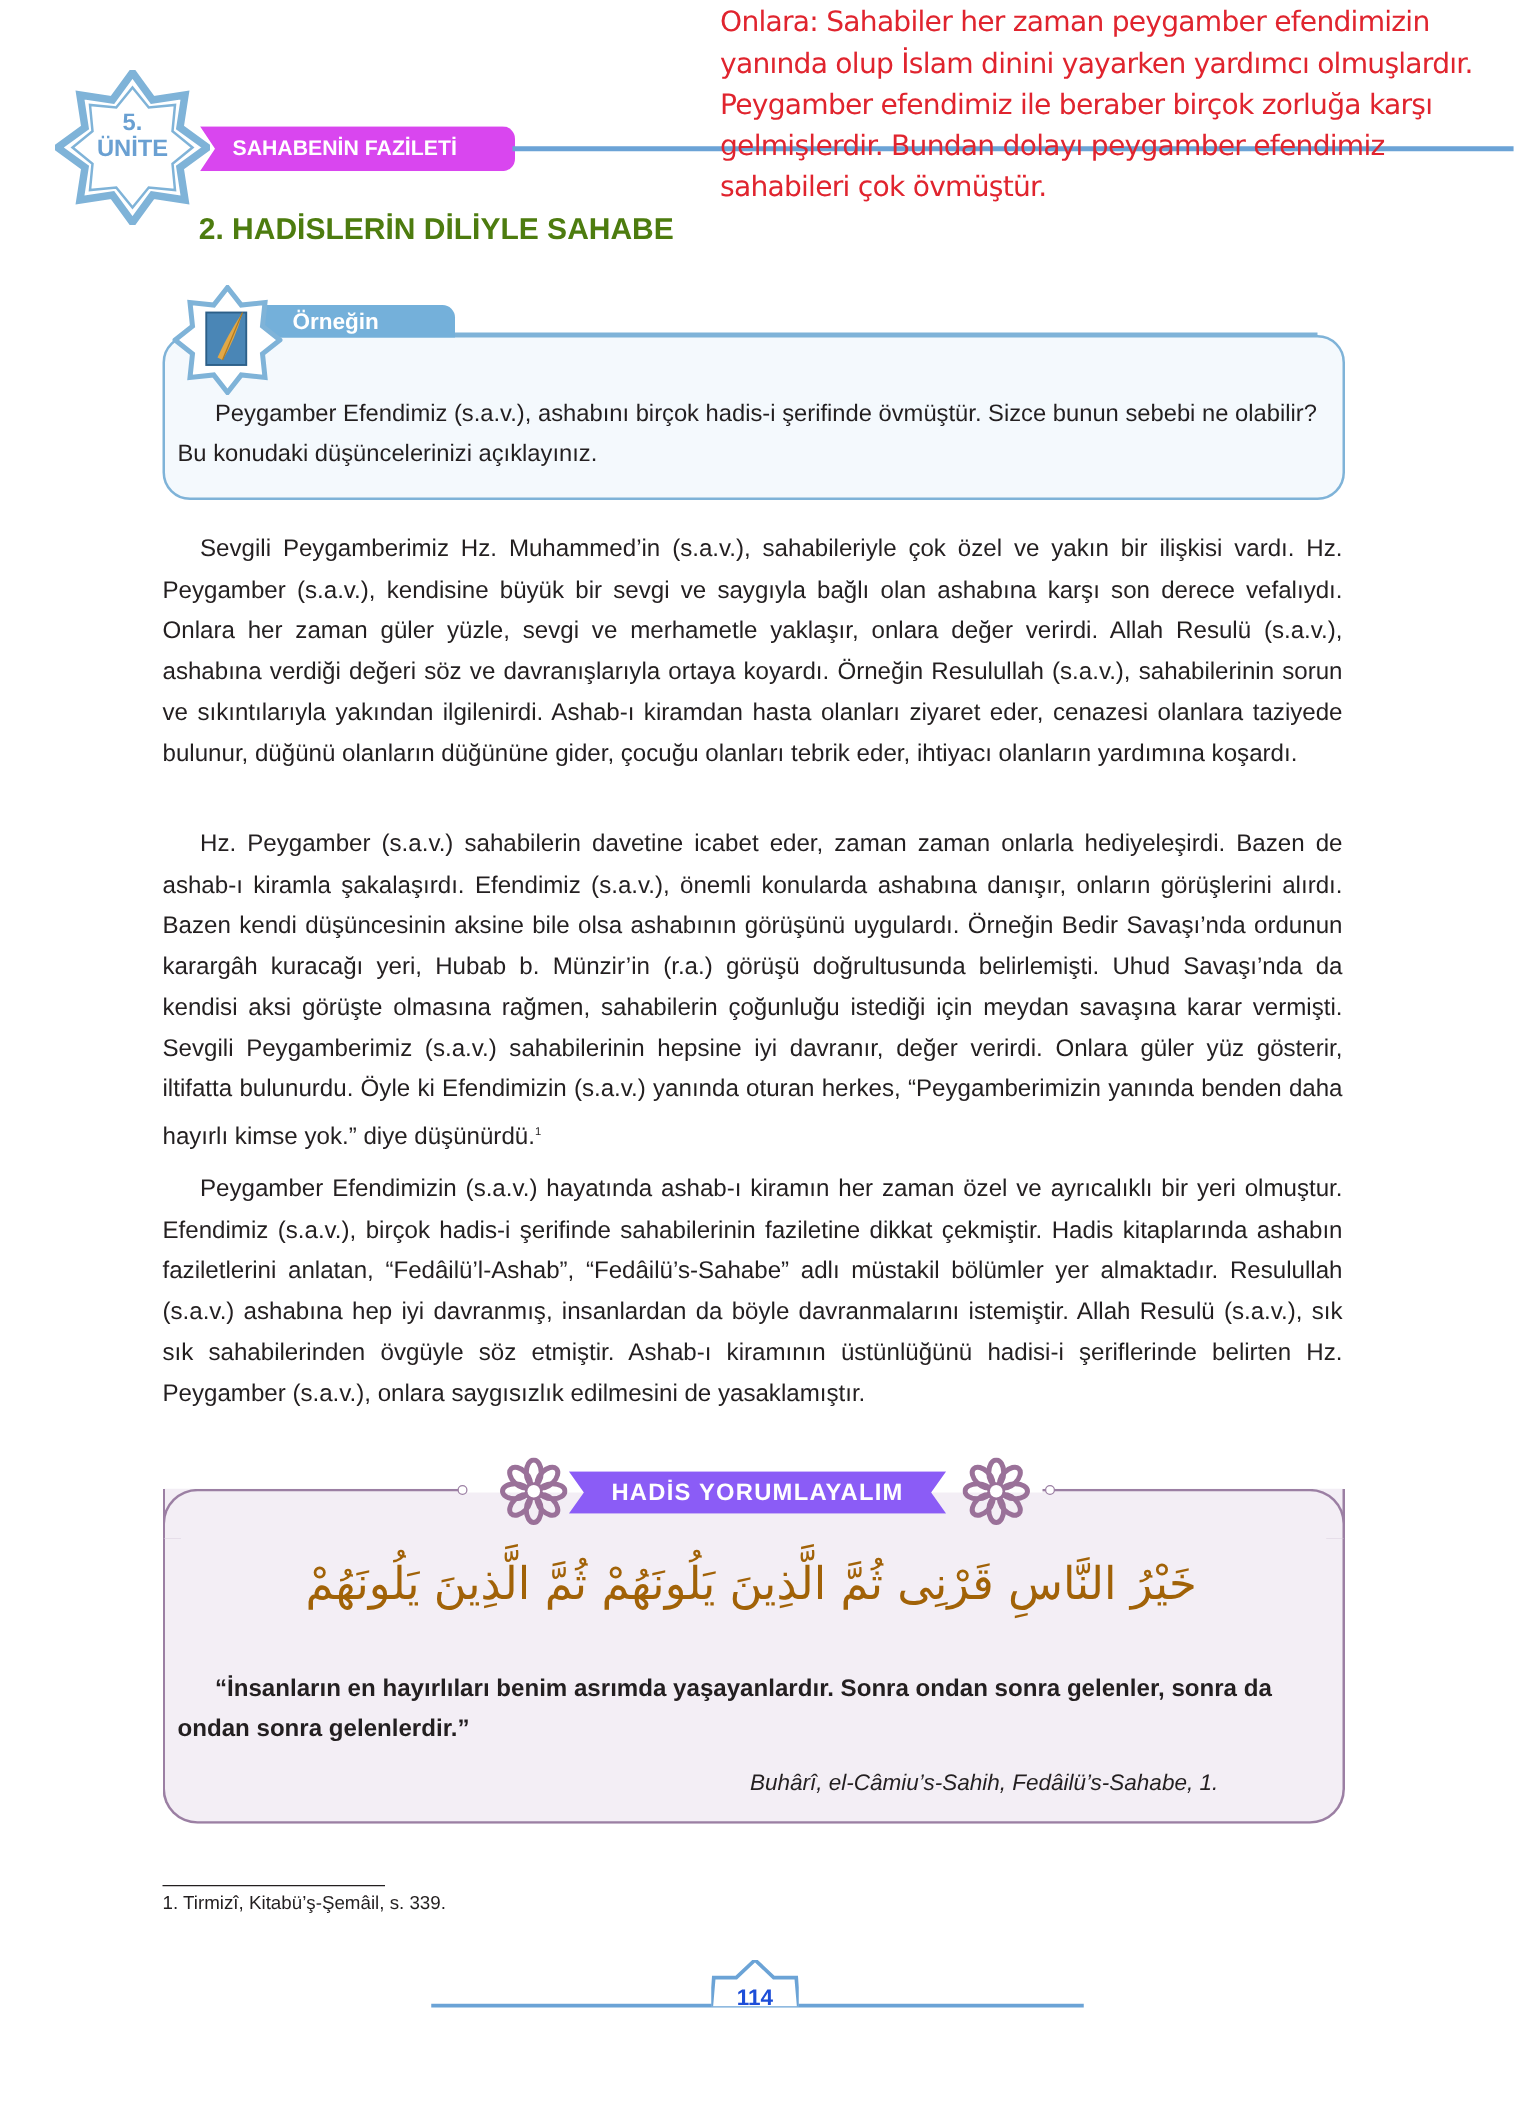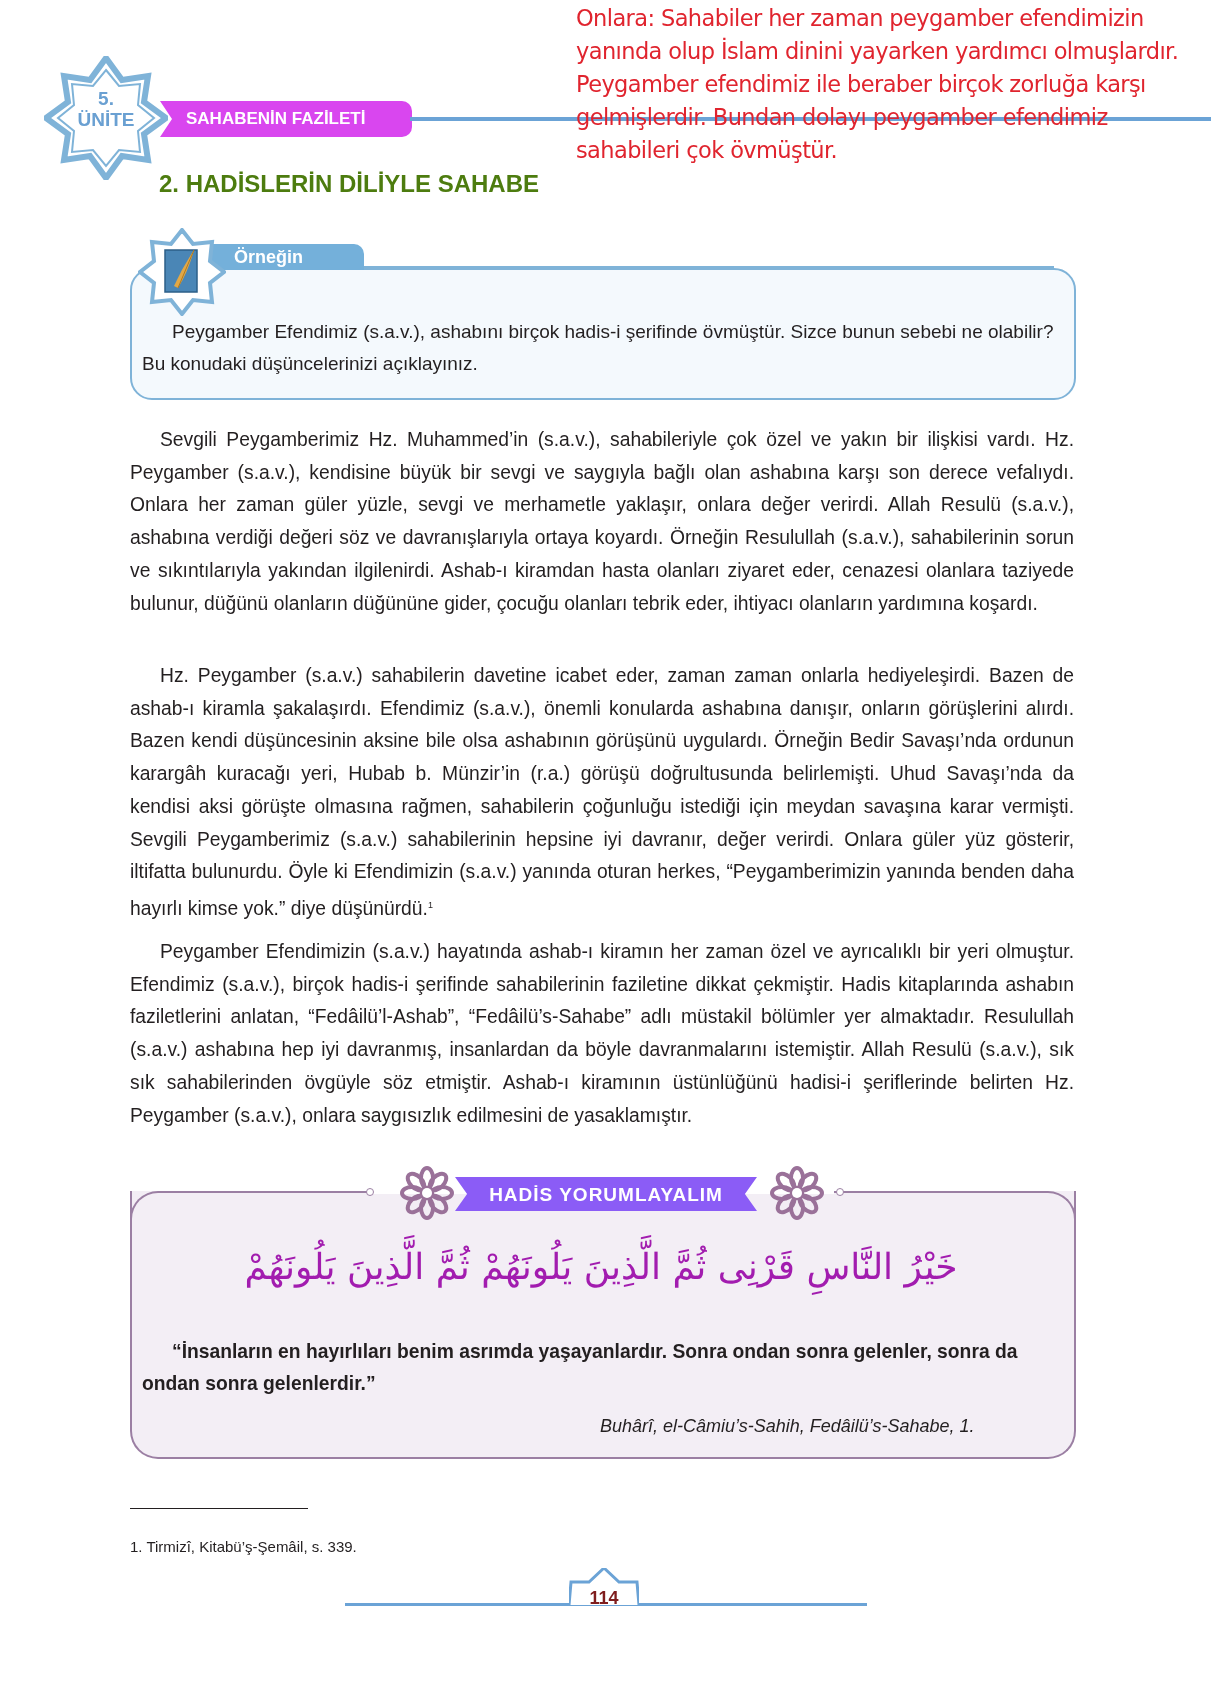--- a/index.html
+++ b/index.html
@@ -46,34 +46,34 @@
   .hadis-banner { left: 455px; top: 1177px; width: 302px; height: 34px; background: #8b5cf6;
                   clip-path: polygon(0 0, 100% 0, 96% 50%, 100% 100%, 0 100%, 4% 50%); }
   .hadis-banner span { position: absolute; width: 100%; text-align: center; top: 7px; color: #fff; font-weight: bold;
                        font-size: 19px; letter-spacing: 1px; }
   .rosette { width: 54px; height: 54px; }
   .rosette-left { left: 400px; top: 1166px; }
   .rosette-right { left: 770px; top: 1166px; }
   .knob { width: 6px; height: 6px; border: 1.5px solid #9b7fa3; border-radius: 50%; background: #fff; }
   .knob-left { left: 366px; top: 1188px; }
   .knob-right { left: 836px; top: 1188px; }
-  .arabic { left: 140px; top: 1246px; width: 922px; text-align: center; color: #a21caf; font-size: 36px;
+  .arabic { left: 140px; top: 1246px; width: 922px; text-align: center; color: #a16207; font-size: 36px;
             direction: rtl; font-family: "DejaVu Serif", serif; }
   .hadis-text { left: 142px; top: 1336px; width: 922px; font-size: 19.3px; line-height: 32px; font-weight: bold;
                 text-indent: 30px; }
   .hadis-source { left: 600px; top: 1416px; width: 465px; text-align: left; font-size: 18px; font-style: italic; }
 
   
   .fn-line { left: 130px; top: 1508px; width: 178px; height: 1px; background: #231f20; }
-  .footnote { left: 130px; top: 1514px; font-size: 15px; margin-top: 24px; }
+  .footnote { left: 130px; top: 1514px; font-size: 15px; }
 
   
   .page-line { left: 345px; top: 1603px; width: 522px; height: 3px; background: #6ba3d6; }
   .page-tab { left: 569px; top: 1568px; width: 70px; height: 44px; }
-  .page-num { left: 569px; top: 1588px; width: 70px; text-align: center; color: #7f1d1d; font-weight: bold; font-size: 18px; }
+  .page-num { left: 569px; top: 1588px; width: 70px; text-align: center; color: #1d4ed8; font-weight: bold; font-size: 18px; }
 </style>
 </head>
 <body>
 
 <div class="abs unit-star">
   <svg viewBox="0 0 124 124">
     <polygon points="62,2 78,24 104,20 100,46 122,62 100,78 104,104 78,100 62,122 46,100 20,104 24,78 2,62 24,46 20,20 46,24" fill="#ffffff" stroke="#7fb3d8" stroke-width="6"></polygon>
     <polygon points="62,14 75,30 96,28 94,49 110,62 94,75 96,96 75,94 62,110 49,94 28,96 30,75 14,62 30,49 28,28 49,30" fill="#ffffff" stroke="#7fb3d8" stroke-width="2"></polygon>
   </svg>
 </div>

